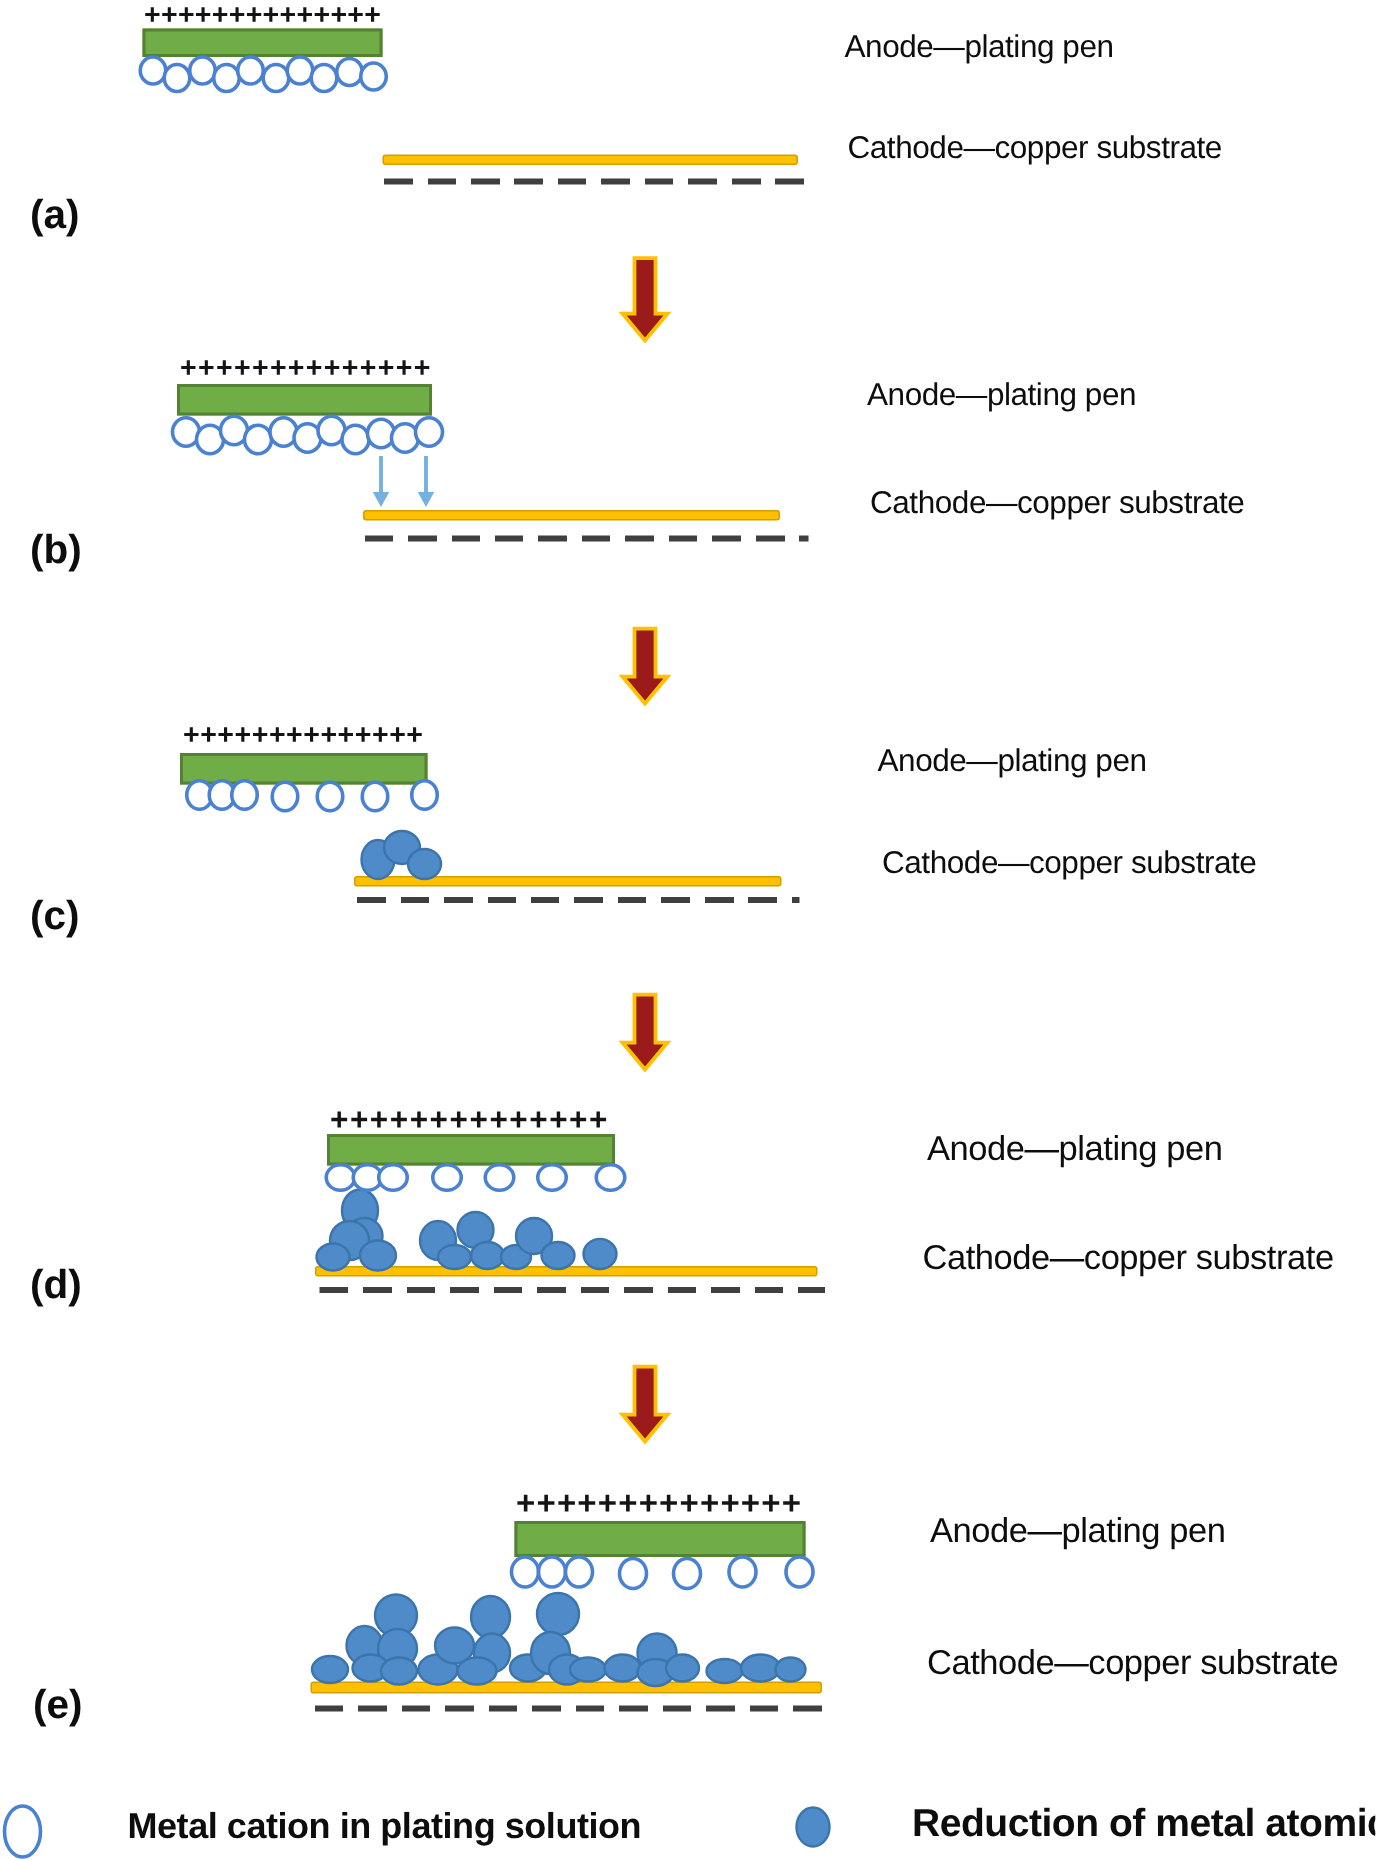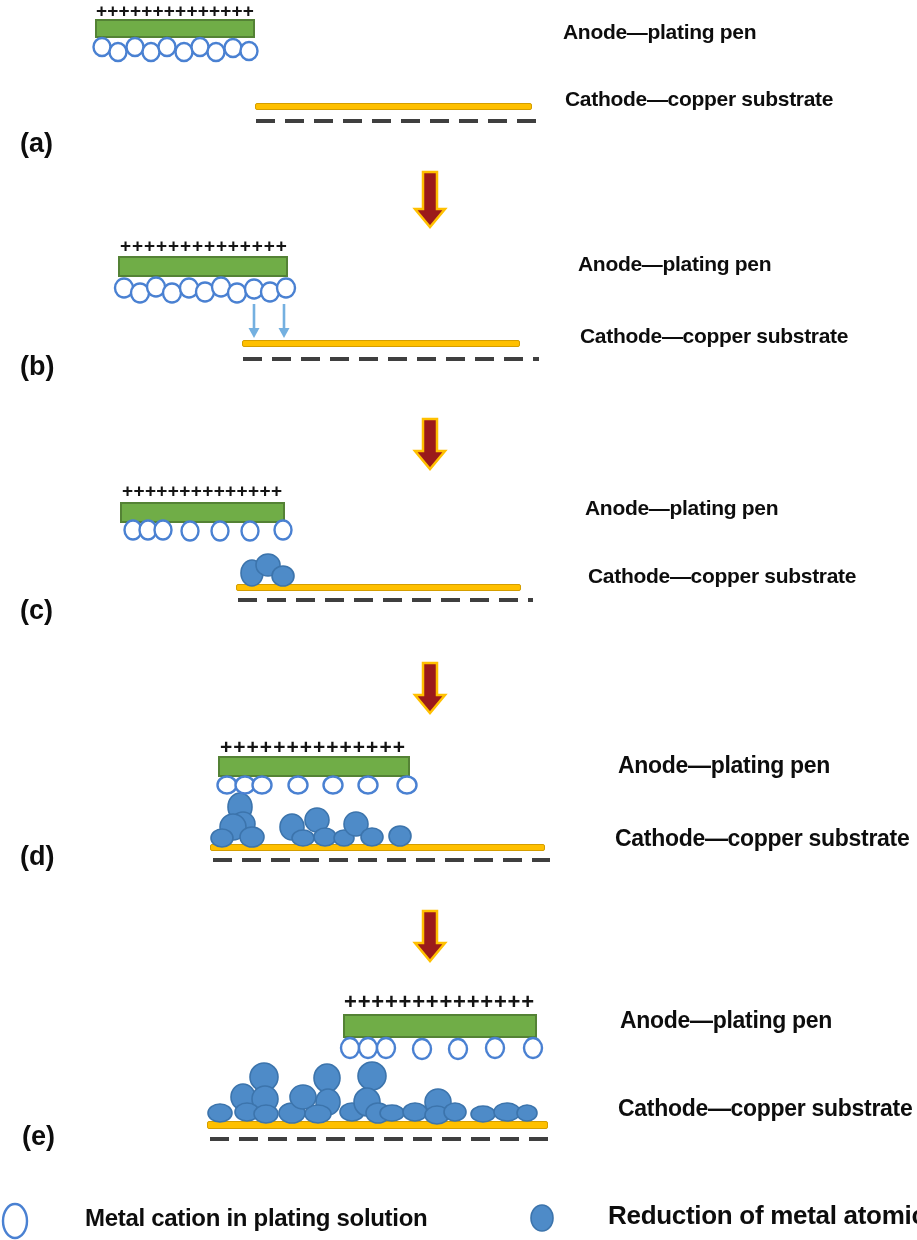--- a/index.html
+++ b/index.html
@@ -18,21 +18,21 @@
   }
   .cathode-bar{
     background:var(--cathode-fill);border:1px solid var(--cathode-border);
     box-sizing:border-box;border-radius:2px;
   }
   .dash-line{
     height:4px;
     background:repeating-linear-gradient(90deg,var(--dash) 0 19px,transparent 19px 29px);
   }
   .panel-letter{font-weight:700;font-size:27px;line-height:1;}
-  .side-label{font-weight:700;white-space:nowrap;line-height:1.1;letter-spacing:-0.3px;text-align:right;}
+  .side-label{font-weight:400;white-space:nowrap;line-height:1.1;letter-spacing:-0.3px;text-align:right;}
   .legend-label{font-weight:700;white-space:nowrap;letter-spacing:-0.3px;}
   #shape-canvas{position:absolute;left:0;top:0;pointer-events:none;}
 </style>
 </head>
 <body>
 
 <div id="stage" style="--anode-fill: #70AD47; --anode-border: #548235; --cathode-fill: #FFC000; --cathode-border: #D49E00; --dash: #3F3F3F;">
 
   <section>
     <div class="abs plus-row" style="left:96px;top:1px;width:158px;font-size:19px;">

